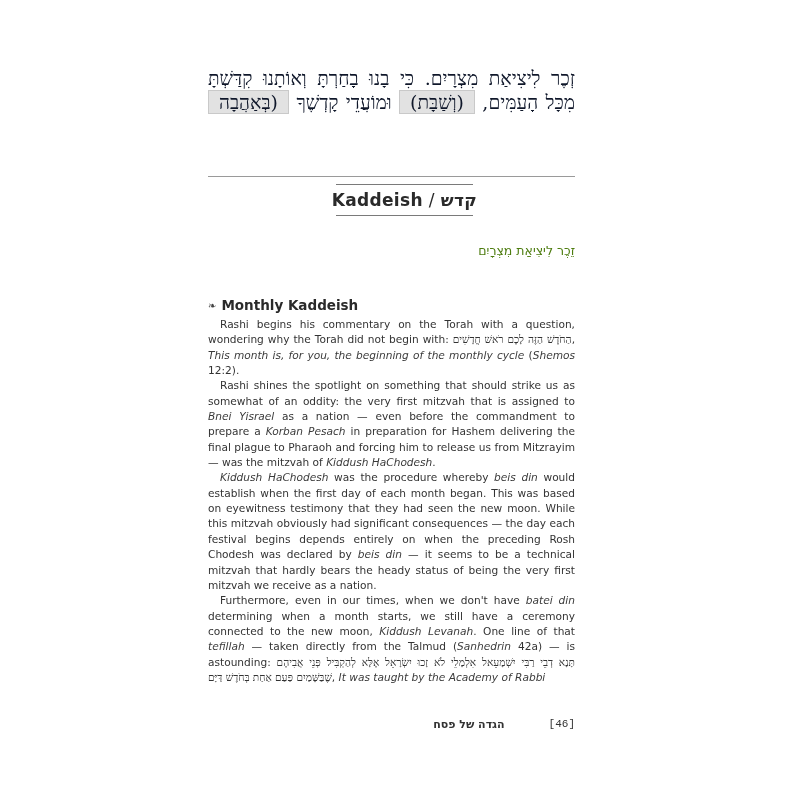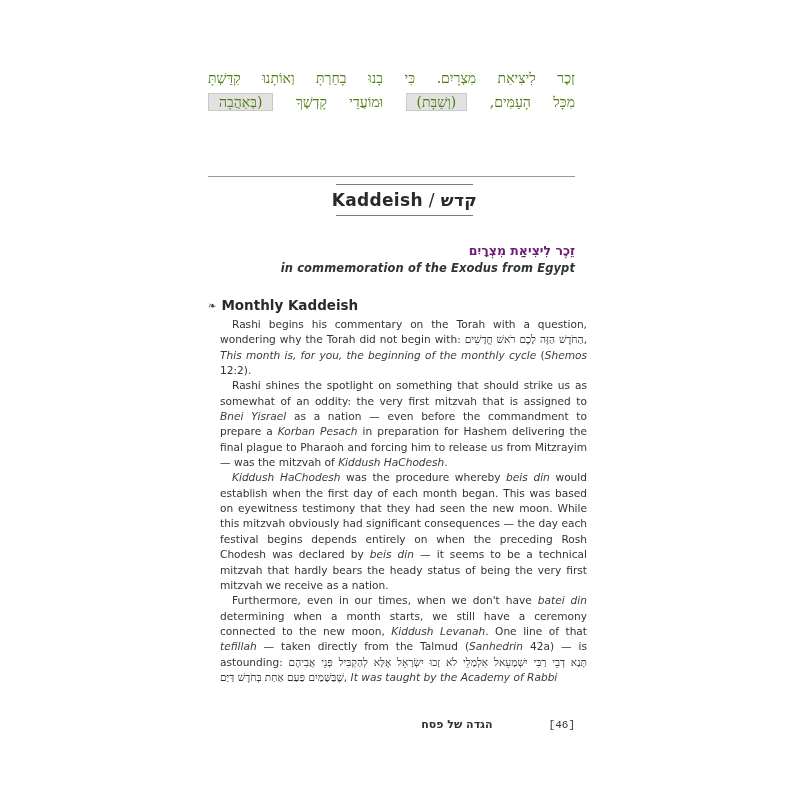--- a/index.html
+++ b/index.html
@@ -1,49 +1,49 @@
 <!DOCTYPE html>
 <html><head>
 <meta charset="utf-8">
 <style>
   html, body { margin:0; padding:0; background:#ffffff; }
   body { width:800px; height:800px; position:relative; overflow:hidden; color:#2a2a2a; }
   .page { position:absolute; left:208px; top:0; width:367px; height:800px; }
 
   .heb-block { position:absolute; top:66px; left:0; width:367px; direction:rtl;
-    font-family:"DejaVu Serif", serif; font-size:14px; line-height:24px; color:#4d7c0f;
+    font-family:"DejaVu Serif", serif; font-size:19px; line-height:24px; color:#0f172a;
     text-align:justify; text-align-last:right; }
   .heb-line { display:block; white-space:nowrap; text-align:justify; text-align-last:justify; height:24px; }
   .heb-line.last { text-align-last:right; }
   .hl { background:#e2e2e2; border:1px solid #c9c9c9; padding:0 10px; }
 
   .divider { position:absolute; top:176px; left:0; width:367px; height:0; border-top:1.5px solid #9a9a9a; }
 
   .kaddeish { position:absolute; top:184px; left:128px; width:137px; height:30px;
     border-top:1px solid #7a7a7a; border-bottom:1.5px solid #7a7a7a;
     display:flex; align-items:center; justify-content:center;
     font-family:"DejaVu Sans", sans-serif; font-weight:bold; font-size:17px; color:#2a2a2a; letter-spacing:0.3px; }
   .kaddeish .sep { margin:0 6px; font-weight:normal; }
 
   .sub-heb { position:absolute; top:243px; right:0; direction:rtl;
-    font-family:"DejaVu Sans", sans-serif; font-weight:bold; font-size:12.5px; color:#701a75;margin-left:32px; }
+    font-family:"DejaVu Sans", sans-serif; font-weight:normal; font-size:12.5px; color:#4d7c0f;margin-left:32px; }
   .sub-eng { position:absolute; top:261px; right:0;
     font-family:"DejaVu Sans", sans-serif; font-style:italic; font-weight:bold; font-size:11.5px; color:#333; letter-spacing:0.1px; }
 
   .section-title { position:absolute; top:297px; left:0; display:flex; align-items:center;
     font-family:"DejaVu Sans", sans-serif; font-weight:bold; font-size:13.5px; color:#2a2a2a; }
   .ornament { font-size:10px; margin-right:5px; color:#444; }
 
-  .body { position:absolute; top:317px; left:12px; width:367px;
+  .body { position:absolute; top:317px; left:0; width:367px;
     font-family:"DejaVu Sans", sans-serif; font-size:10.6px; line-height:15.35px; color:#333; }
   .body p { margin:0; text-align:justify; text-indent:12px; }
   .body i { font-style:italic; color:#3a3a3a; }
   .hebin { font-family:"DejaVu Serif", serif; font-size:10.5px; direction:rtl; unicode-bidi:isolate; }
 
-  .footer { position:absolute; top:718px; right:0; display:flex; align-items:flex-end; gap:20px;
+  .footer { position:absolute; top:718px; right:0; display:flex; align-items:flex-start; gap:8px;
     font-size:11px; color:#333; }
   .footer .ftitle { font-family:"DejaVu Sans", sans-serif; font-weight:bold; direction:rtl; }
   .footer .fnum { font-family:Liberation Mono, monospace;margin-left:36px; }
 </style>
 </head>
 <body>
 
 <div class="page">
 
   <div class="heb-block">
@@ -53,21 +53,20 @@
 
   <div class="divider"></div>
 
   <div class="kaddeish">
     <span>Kaddeish</span>
     <span class="sep">/</span>
     <span style="direction:rtl;">קדש</span>
   </div>
 
   <div class="sub-heb">זֵכֶר לִיצִיאַת מִצְרָיִם</div>
-  <div class="sub-eng">in commemoration of the Exodus from Egypt</div>
 
   <div class="section-title">
     <span class="ornament">❧</span>
     <span>Monthly Kaddeish</span>
   </div>
 
   <div class="body">
     <p><span>Rashi begins his commentary on the Torah with a question, wondering why the Torah did not begin with: </span><span class="hebin">הַחֹדֶשׁ הַזֶּה לָכֶם רֹאשׁ חֳדָשִׁים</span><span>, </span><i>This month is, for you, the beginning of the monthly cycle</i><span> (</span><i>Shemos</i><span> 12:2).</span></p>
 
     <p><span>Rashi shines the spotlight on something that should strike us as somewhat of an oddity: the very first mitzvah that is assigned to </span><i>Bnei Yisrael</i><span> as a nation — even before the commandment to prepare a </span><i>Korban Pesach</i><span> in preparation for Hashem delivering the final plague to Pharaoh and forcing him to release us from Mitzrayim — was the mitzvah of </span><i>Kiddush HaChodesh</i><span>.</span></p>

